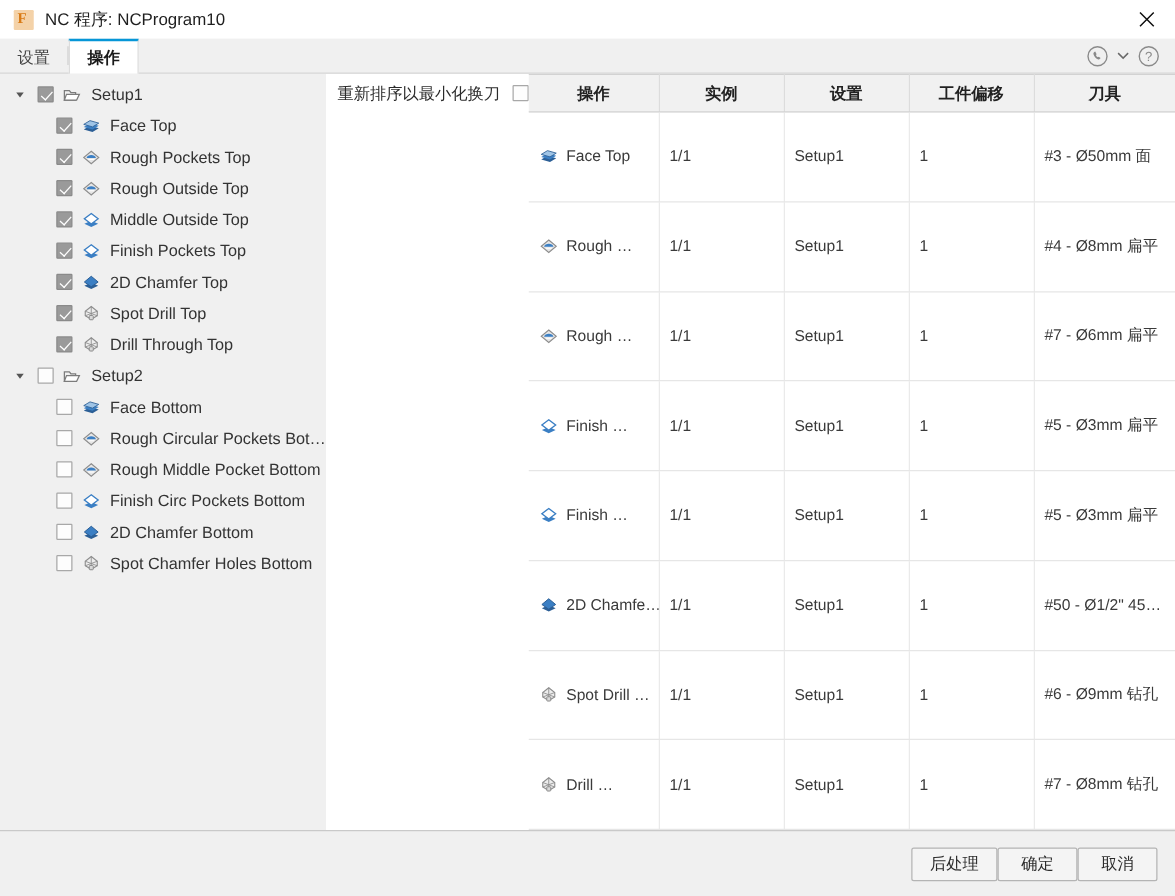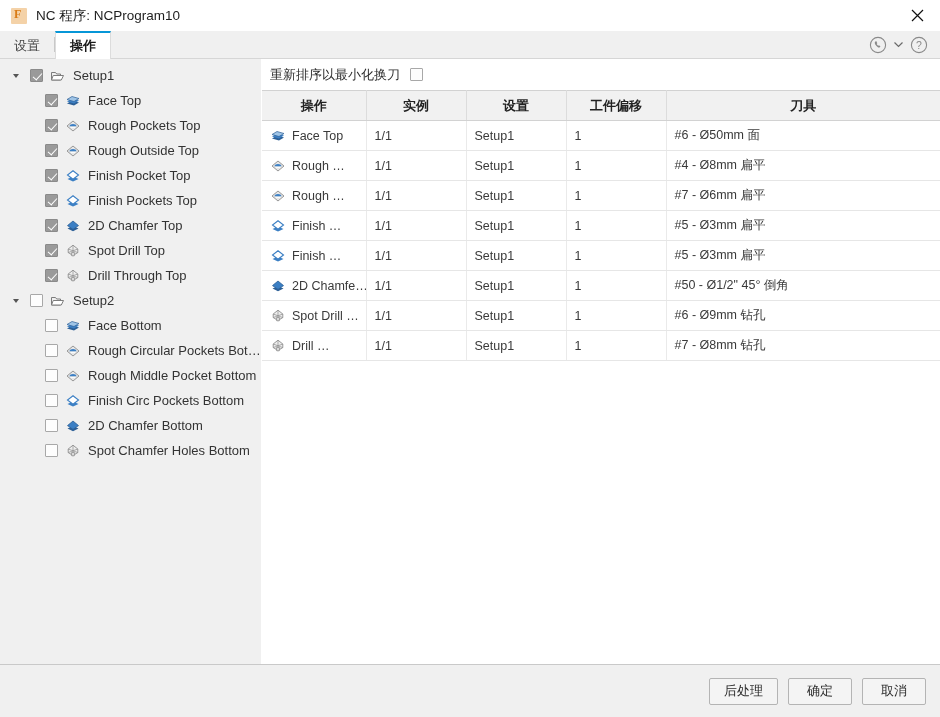--- a/index.html
+++ b/index.html
@@ -174,21 +174,21 @@
   .tree-row.child .cb { margin-left: 0; }
   .ticon { width: 16px; height: 16px; flex: none; margin-right: 7px; display:flex; align-items:center;}
   .tlabel { overflow: hidden; text-overflow: ellipsis; }
 
   
   .panel {
     flex: 1 1 auto;
     background: #ffffff;
     border-left: 1px solid #ffffff;
     display: flex;
-    flex-direction: column;
+    flex-direction: row;
     min-width: 0;
     overflow: hidden;
   }
   .reorder {
     height: 31px;
     display: flex;
     align-items: center;
     padding-left: 8px;
     flex: none;
     font-size: 13px;
@@ -241,21 +241,21 @@
   
   .footer {
     height: 53px;
     flex: none;
     background: #f0f0f0;
     border-top: 1px solid #c9c9c9;
     display: flex;
     align-items: center;
     justify-content: flex-end;
     padding-right: 14px;
-    gap: 10px;
+    gap: 0;
   }
   .btn {
     min-width: 64px;
     height: 27px;
     padding: 0 14px;
     background: #f4f4f4;
     border: 1px solid #b4b4b4;
     border-radius: 2px;
     font-size: 13px;
     color: #2b2b2b;
@@ -354,21 +354,21 @@
             <span class="tlabel">Rough Outside Top</span>
           </div>
           <div class="tree-row child">
             <span class="cb checked"></span>
             <span class="ticon">
               <svg width="16" height="16" viewBox="0 0 16 16">
                 <path d="M8 8.5 L13.5 11 L8 13.5 L2.5 11 Z" fill="#3b7fc4"></path>
                 <path d="M8 2.8 L13.5 7 L8 11.2 L2.5 7 Z" fill="#ffffff" stroke="#3b7fc4" stroke-width="1.1"></path>
               </svg>
             </span>
-            <span class="tlabel">Finish Pocket Top</span>
+            <span class="tlabel">Middle Outside Top</span>
           </div>
           <div class="tree-row child">
             <span class="cb checked"></span>
             <span class="ticon">
               <svg width="16" height="16" viewBox="0 0 16 16">
                 <path d="M8 8.5 L13.5 11 L8 13.5 L2.5 11 Z" fill="#3b7fc4"></path>
                 <path d="M8 2.8 L13.5 7 L8 11.2 L2.5 7 Z" fill="#ffffff" stroke="#3b7fc4" stroke-width="1.1"></path>
               </svg>
             </span>
             <span class="tlabel">Finish Pockets Top</span>
@@ -518,21 +518,21 @@
                       <path d="M2 6.5 L7 3.5 L14 5.5 L9 8.5 Z" fill="#9fc4e6"></path>
                       <path d="M2 6.5 L7 3.5 L14 5.5 L9 8.5 Z" fill="none" stroke="#2c5f96" stroke-width=".7"></path>
                     </svg>
                   </span>
                   <span>Face Top</span>
                 </span>
               </td>
               <td>1/1</td>
               <td>Setup1</td>
               <td>1</td>
-              <td>#6 - Ø50mm 面</td>
+              <td>#3 - Ø50mm 面</td>
             </tr>
             <tr>
               <td>
                 <span class="cell-op">
                   <span class="ticon">
                     <svg width="16" height="16" viewBox="0 0 16 16">
                       <path d="M8 3 L14 8 L8 13 L2 8 Z" fill="#e6e6e6" stroke="#8d8d8d" stroke-width=".9"></path>
                       <path d="M4.2 8.3 A4 3.2 0 0 1 11.8 8.3 Z" fill="#3b7fc4"></path>
                       <path d="M5.6 9.6 h4.8" stroke="#ffffff" stroke-width=".9"></path>
                     </svg>

